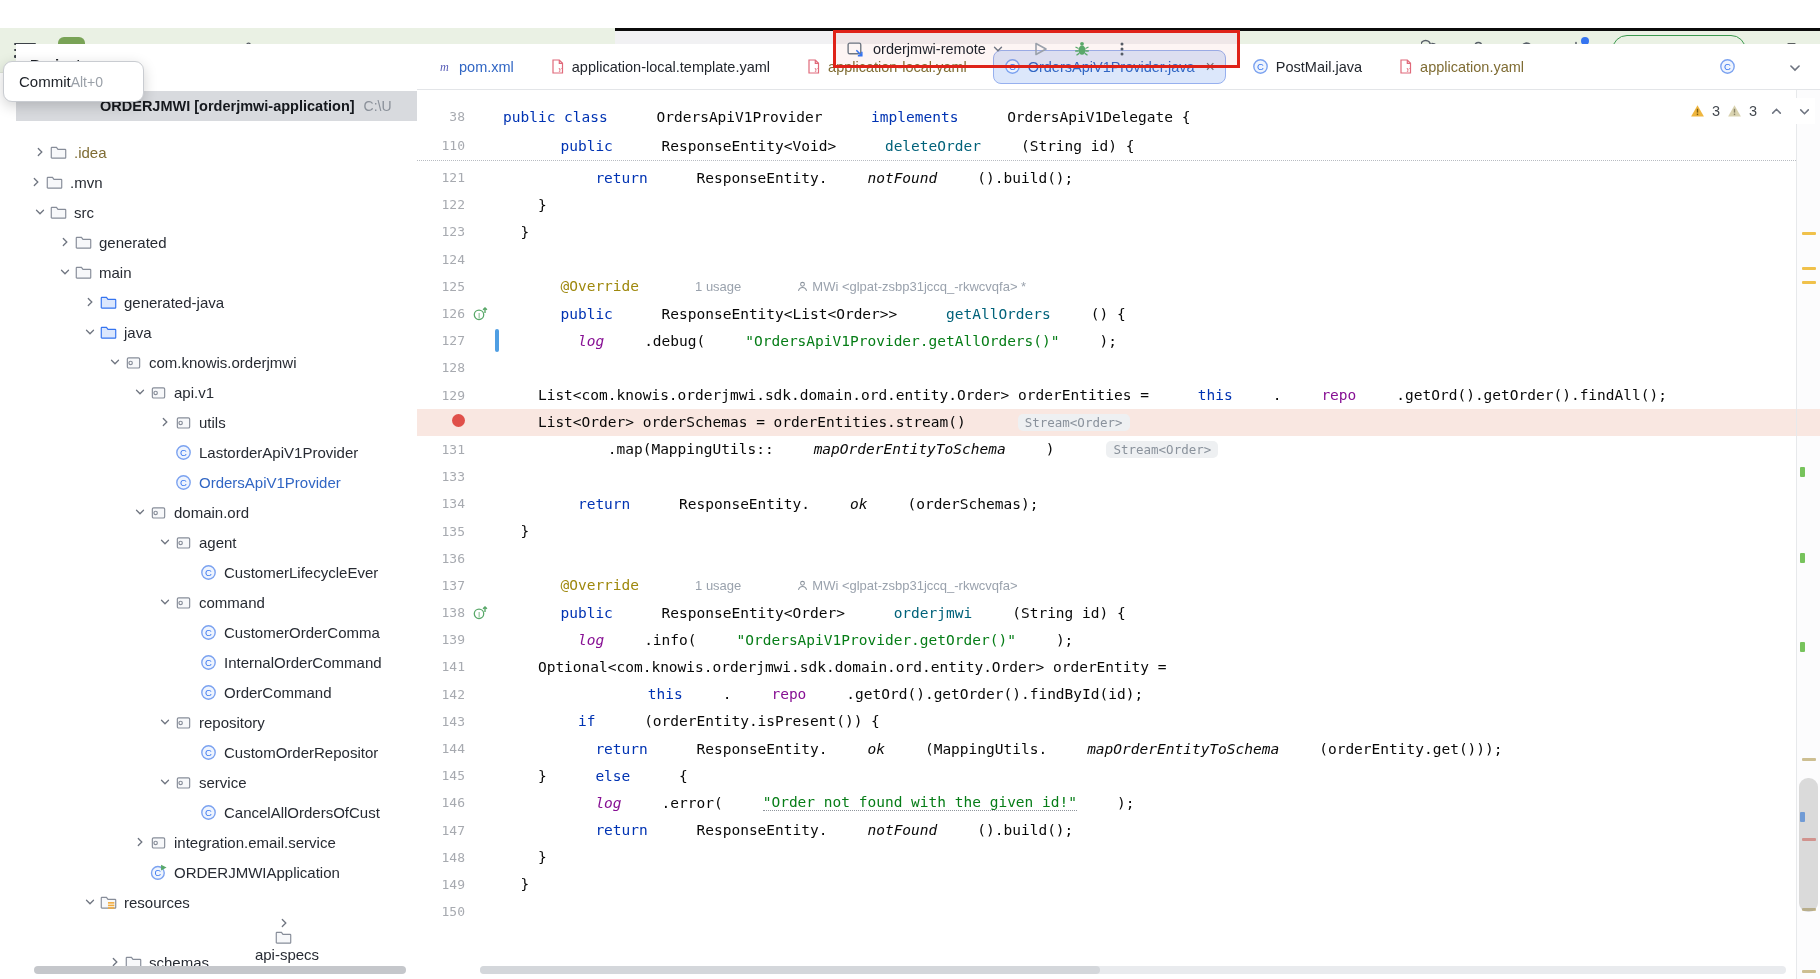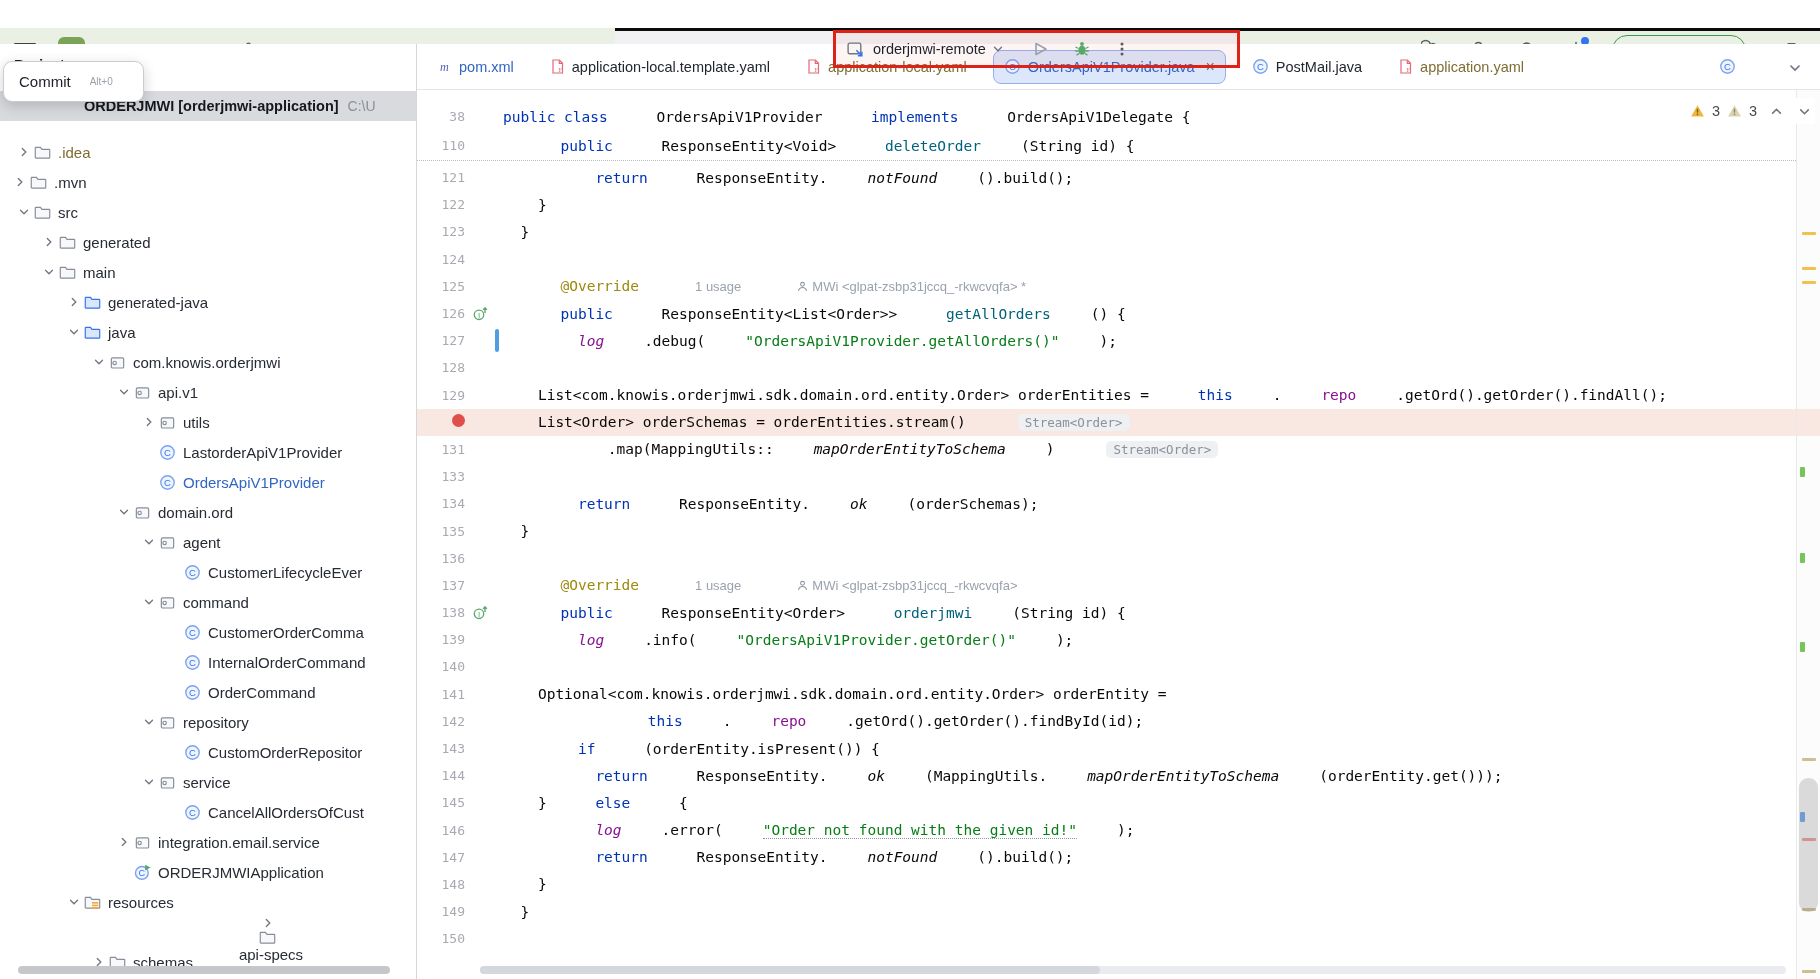--- a/index.html
+++ b/index.html
@@ -24,37 +24,37 @@
   .trial-btn{height:30px;border:1.5px solid #3c9a50;border-radius:16px;color:#2a8540;font-size:14.5px;
              display:flex;align-items:center;padding:0 18px;background:transparent;cursor:pointer;white-space:nowrap;}
   .win-ctl{position:absolute;top:0;height:44px;display:flex;align-items:center;gap:34px;right:72px;}
   
   .annotation-box{position:absolute;left:833px;top:2px;width:407px;height:38px;border:3px solid #df2218;
                   background:rgba(224,80,60,0.06);box-sizing:border-box;z-index:6;}
   .run-widget{position:absolute;left:846px;top:5px;height:32px;display:flex;align-items:center;z-index:7;}
   .run-label{font-size:14.5px;color:#1d212a;margin:0 6px 0 8px;white-space:nowrap;}
   .run-widget .spacer{width:24px;}
   
-  .panel{position:absolute;left:0;top:44px;width:416px;height:935px;background:#ffffff;border-right:1px solid #d4d7db;overflow:hidden;}
+  .panel{position:absolute;left:16px;top:44px;width:416px;height:935px;background:#ffffff;border-right:1px solid #d4d7db;overflow:hidden;}
   .panel-header{position:absolute;left:14px;top:12px;display:flex;align-items:center;gap:6px;}
   .panel-title{font-size:15px;font-weight:bold;color:#1e2227;}
   .root-row{position:absolute;left:0;top:47px;width:416px;height:30px;background:#d8dade;display:flex;align-items:center;white-space:nowrap;}
   .root-label{font-size:14.5px;font-weight:bold;color:#15181d;padding-left:84px;}
   .root-path{font-size:14px;color:#8a9099;margin-left:9px;}
   .tree{position:absolute;left:0;top:93px;width:416px;}
   .tree-row{height:30px;display:flex;align-items:center;cursor:pointer;white-space:nowrap;}
   .tree-row .chev{width:20px;display:flex;justify-content:center;flex:none;}
   .tree-row .lbl{font-size:15px;margin-left:7px;color:#272b33;}
   .lbl.c-olive{color:#7f6c33;} .lbl.c-blue{color:#3166c4;}
   .panel-hscroll{position:absolute;left:18px;top:922px;width:372px;height:8px;border-radius:4px;background:#c5c7cb;}
   
   .tooltip{position:absolute;left:3px;top:61px;width:141px;height:41px;background:#fff;border:1px solid #c9ccd1;border-radius:9px;
            box-shadow:0 4px 14px rgba(0,0,0,0.18);display:flex;align-items:center;padding:0 0 0 15px;z-index:20;box-sizing:border-box;}
   .tooltip .tt-label{font-size:15px;color:#20242a;}
-  .tooltip .tt-key{font-size:10px;color:#9aa0a8;margin-left:19px;}
+  .tooltip .tt-key{font-size:14px;color:#9aa0a8;margin-left:0;}
   
   .tabbar{position:absolute;left:417px;top:44px;width:1403px;height:46px;background:#fff;border-bottom:1px solid #e3e5e8;
           display:flex;align-items:center;padding-left:10px;box-sizing:border-box;}
   .tab{display:flex;align-items:center;gap:7px;height:32px;padding:0 10px;margin-right:16px;border-radius:8px;cursor:pointer;white-space:nowrap;}
   .tab .tlabel{font-size:14.5px;color:#23272e;}
   .tab.t-blue .tlabel{color:#3166c4;} .tab.t-olive .tlabel{color:#7f6c33;}
   .tab.active{background:#dce7fb;border:1px solid #96b0ef;}
   .tab .close{font-size:16px;color:#6b7076;margin-left:4px;line-height:1;cursor:pointer;}
   .tab-overflow{position:absolute;right:84px;top:14px;} .tab-chevron{position:absolute;right:18px;top:17px;cursor:pointer;}
   
@@ -806,26 +806,20 @@
         <span class="vcs"></span>
         <span class="code"><span class="tok-p">  </span><span class="tok-kw">public </span><span class="tok-p">ResponseEntity&lt;Order&gt; </span><span class="tok-decl">orderjmwi</span><span class="tok-p">(String id) {</span></span>
       </div>
       <div class="code-row">
         <span class="ln">139</span>
         <span class="gut"></span>
         <span class="vcs"></span>
         <span class="code"><span class="tok-p">    </span><span class="tok-fldi">log</span><span class="tok-p">.info(</span><span class="tok-str">"OrdersApiV1Provider.getOrder()"</span><span class="tok-p">);</span></span>
       </div>
       <div class="code-row">
-        <span class="ln">140</span>
-        <span class="gut"></span>
-        <span class="vcs"></span>
-        <span class="code"></span>
-      </div>
-      <div class="code-row">
         <span class="ln">141</span>
         <span class="gut"></span>
         <span class="vcs"></span>
         <span class="code"><span class="tok-p">    Optional&lt;com.knowis.orderjmwi.sdk.domain.ord.entity.Order&gt; orderEntity =</span></span>
       </div>
       <div class="code-row">
         <span class="ln">142</span>
         <span class="gut"></span>
         <span class="vcs"></span>
         <span class="code"><span class="tok-p">            </span><span class="tok-kw">this</span><span class="tok-p">.</span><span class="tok-fld">repo</span><span class="tok-p">.getOrd().getOrder().findById(id);</span></span>

